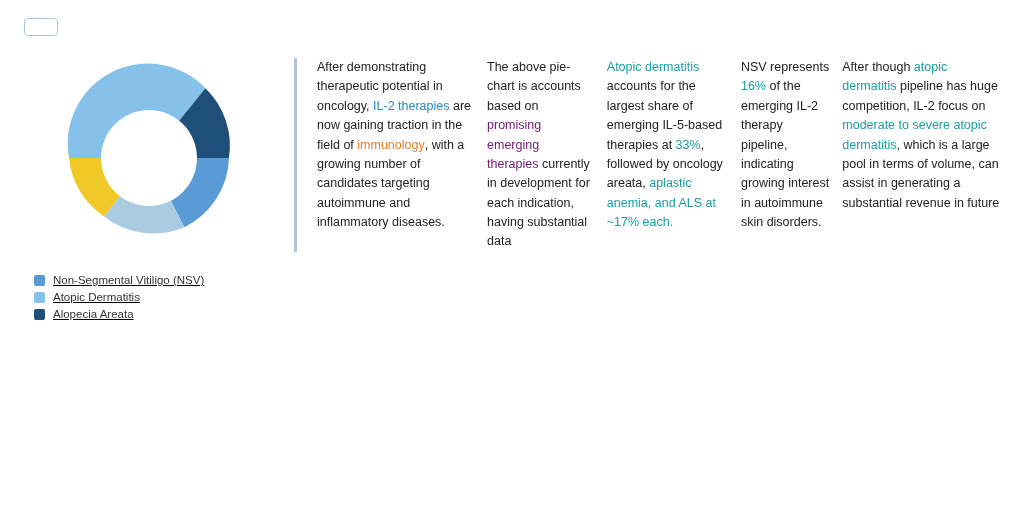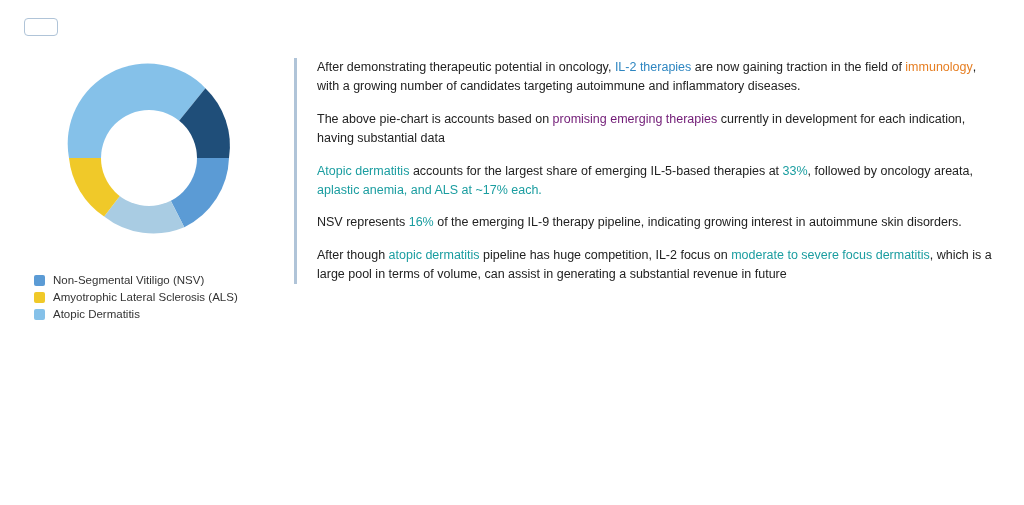--- a/index.html
+++ b/index.html
@@ -34,20 +34,21 @@
       flex-direction: row;
       gap: 20px;
       align-items: flex-start;
     }
     .left-panel {
       display: flex;
       flex-direction: column;
       align-items: center;
       min-width: 250px;
       max-width: 260px;
+      text-decoration: underline;
     }
     .donut-container {
       width: 200px;
       height: 200px;
       margin-bottom: 16px;
     }
     .legend {
       width: 100%;
       padding-left: 10px;
     }
@@ -63,21 +64,21 @@
       height: 11px;
       border-radius: 2px;
       margin-right: 8px;
       flex-shrink: 0;
     }
     .right-panel {
       flex: 1;
       border-left: 3px solid #b0c4d8;
       padding-left: 20px;
       display: flex;
-      flex-direction: column;
+      flex-direction: row;
       gap: 13px;
     }
     .para {
       font-size: 12.5px;
       color: #222;
       line-height: 1.55;
     }
     .highlight-blue {
       color: #2e86c1;
       font-weight: 500;
@@ -122,31 +123,31 @@
           <circle cx="100" cy="100" r="48" fill="#ffffff"></circle>
         </svg>
       </div>
 
       <div class="legend" id="legend-container">
       <div class="legend-item">
             <span class="legend-dot" style="background:#5b9bd5"></span>
       <span>Non-Segmental Vitiligo (NSV)</span>
           </div>
           <div class="legend-item">
-            <span class="legend-dot" style="background:#f0c929"></span>
-      <span>Amyotrophic Lateral Sclerosis (ALS)</span>
+            <span class="legend-dot" style="background:#85c1e9"></span>
+      <span>Atopic Dermatitis</span>
           </div>
           <div class="legend-item">
-            <span class="legend-dot" style="background:#85c1e9"></span>
-      <span>Atopic Dermatitis</span>
+            <span class="legend-dot" style="background:#1f4e79"></span>
+      <span>Alopecia Areata</span>
           </div>
         </div>
     </div>
 
     <div class="right-panel" id="paragraphs-container">
     <p class="para"><span>After demonstrating therapeutic potential in oncology, </span><span class="highlight-blue">IL-2 therapies</span><span> are now gaining traction in the field of </span><span class="highlight-orange">immunology</span><span>, with a growing number of candidates targeting autoimmune and inflammatory diseases.</span></p>
         <p class="para"><span>The above pie-chart is accounts based on </span><span class="highlight-green">promising emerging therapies</span><span> currently in development for each indication, having substantial data</span></p>
         <p class="para"><span class="highlight-teal">Atopic dermatitis</span><span> accounts for the largest share of emerging IL-5-based therapies at </span><span class="highlight-teal">33%</span><span>, followed by oncology areata, </span><span class="highlight-teal">aplastic anemia, and ALS at ~17% each.</span></p>
-        <p class="para"><span>NSV represents </span><span class="highlight-teal">16%</span><span> of the emerging IL-9 therapy pipeline, indicating growing interest in autoimmune skin disorders.</span></p>
-        <p class="para"><span>After though </span><span class="highlight-teal">atopic dermatitis</span><span>  pipeline has huge competition, IL-2 focus on </span><span class="highlight-teal">moderate to severe focus dermatitis</span><span>, which is a large pool in terms of volume, can assist in generating a substantial revenue in future</span></p>
+        <p class="para"><span>NSV represents </span><span class="highlight-teal">16%</span><span> of the emerging IL-2 therapy pipeline, indicating growing interest in autoimmune skin disorders.</span></p>
+        <p class="para"><span>After though </span><span class="highlight-teal">atopic dermatitis</span><span>  pipeline has huge competition, IL-2 focus on </span><span class="highlight-teal">moderate to severe atopic dermatitis</span><span>, which is a large pool in terms of volume, can assist in generating a substantial revenue in future</span></p>
       </div>
   </div>
 </div>
 
 </body></html>

